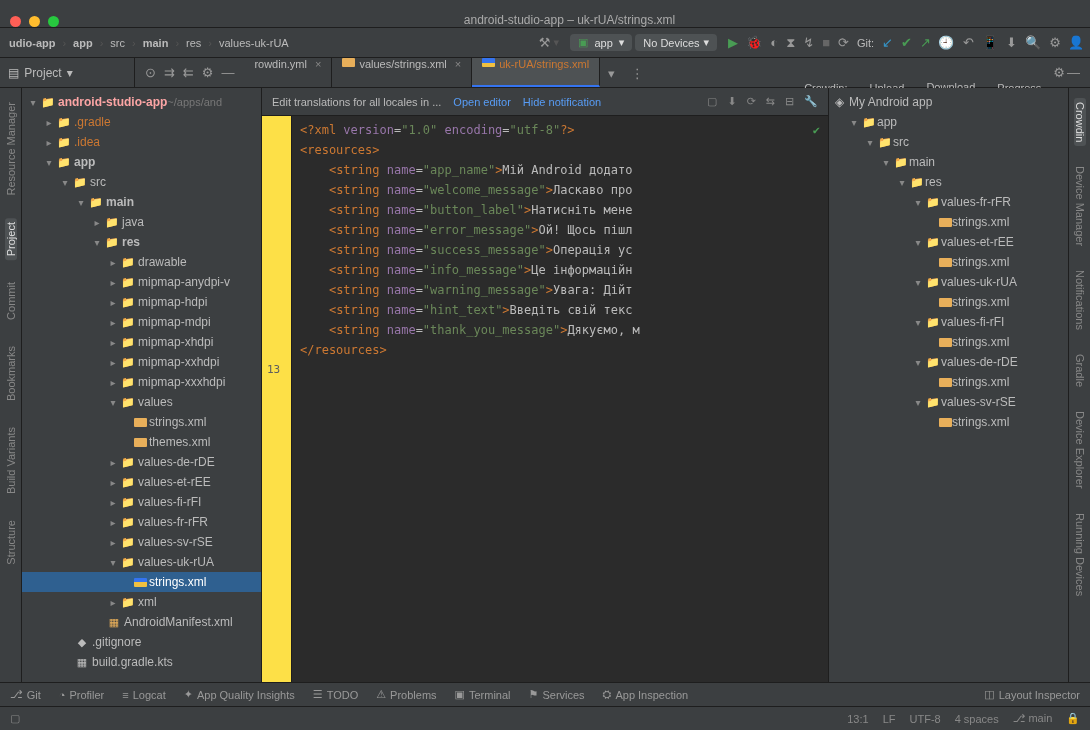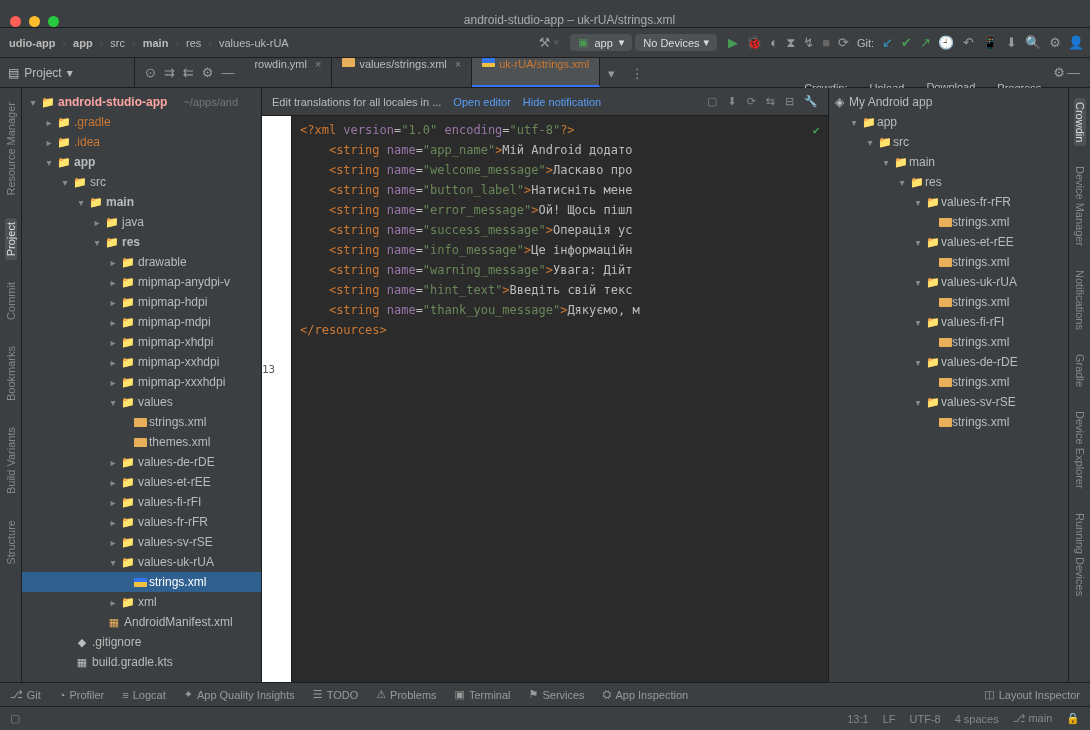--- a/index.html
+++ b/index.html
@@ -130,21 +130,21 @@
 .tree-row {
   display: flex; align-items: center;
   height: 20px; font-size: 12px;
   cursor: pointer;
   white-space: nowrap;
 }
 .tree-row.selected { background: #2f6090; color: #fff; }
 .tr-caret { width: 14px; color: #888; font-size: 10px; text-align: center; }
 .tr-icon { width: 16px; text-align: center; font-size: 11px; }
 .tr-label { padding-left: 2px; }
-.tr-dim { color: #777; font-size: 11px; margin-left: 16px;}
+.tr-dim { color: #777; font-size: 11px; margin-left: 0;}
 .folder-icon { color: #6f7b82; }
 .folder-icon.orange { color: #cc7832; }
 .file-icon.xml { color: #e8af5a; }
 .flag-icon { display:inline-block; width:13px; height:9px; background: linear-gradient(#3574f0 50%, #f0c040 50%); vertical-align: middle; border-radius:1px;}
 .flag-orange { display:inline-block; width:13px; height:9px; background:#e8af5a; vertical-align:middle; border-radius:1px;}
 
 .editor-area {
   flex: 1;
   display: flex; flex-direction: column;
   background: #2b2b2b;
@@ -155,23 +155,23 @@
   display: flex; align-items: center;
   padding: 0 10px; gap: 12px;
   border-bottom: 1px solid #1e1e1e;
   font-size: 11px;
 }
 .banner-link { color: #589df6; cursor: pointer; }
 .banner-icons { margin-left: auto; display: flex; gap: 10px; color: #888; }
 .editor-body { display: flex; flex: 1; overflow: hidden; }
 .line-gutter {
   width: 30px;
-  background: #ffffff;
+  background: #fde047;
   border-right: 1px solid #1e1e1e;
-  text-align: left;
+  text-align: center;
   color: #5e5e5e;
   font-family: Menlo, Consolas, monospace;
   font-size: 11px;
   padding: 4px 6px 0 0;
   line-height: 20px;
 }
 .code {
   flex: 1;
   font-family: Menlo, Consolas, monospace;
   font-size: 12px;
@@ -490,20 +490,21 @@
           <div>&nbsp;</div>
           <div>&nbsp;</div>
           <div>&nbsp;</div>
         <div>&nbsp;</div>
           <div>&nbsp;</div>
         <div>13</div>
       </div>
       <div class="code">
         <span class="check-icon">✔</span>
         <div><span class="c-tag">&lt;?xml</span> <span class="c-attr">version</span>=<span class="c-str">"1.0"</span> <span class="c-attr">encoding</span>=<span class="c-str">"utf-8"</span><span class="c-tag">?&gt;</span></div>
+        <div><span class="c-tag">&lt;resources&gt;</span></div>
         <div>&nbsp;&nbsp;&nbsp;&nbsp;<span class="c-tag">&lt;string</span> <span class="c-attr">name</span>=<span class="c-str">"<span>app_name</span>"</span><span class="c-tag">&gt;</span><span>Мій Android додато</span></div>
         <div>&nbsp;&nbsp;&nbsp;&nbsp;<span class="c-tag">&lt;string</span> <span class="c-attr">name</span>=<span class="c-str">"<span>welcome_message</span>"</span><span class="c-tag">&gt;</span><span>Ласкаво про</span></div>
         <div>&nbsp;&nbsp;&nbsp;&nbsp;<span class="c-tag">&lt;string</span> <span class="c-attr">name</span>=<span class="c-str">"<span>button_label</span>"</span><span class="c-tag">&gt;</span><span>Натисніть мене</span></div>
         <div>&nbsp;&nbsp;&nbsp;&nbsp;<span class="c-tag">&lt;string</span> <span class="c-attr">name</span>=<span class="c-str">"<span>error_message</span>"</span><span class="c-tag">&gt;</span><span>Ой! Щось пішл</span></div>
         <div>&nbsp;&nbsp;&nbsp;&nbsp;<span class="c-tag">&lt;string</span> <span class="c-attr">name</span>=<span class="c-str">"<span>success_message</span>"</span><span class="c-tag">&gt;</span><span>Операція ус</span></div>
         <div>&nbsp;&nbsp;&nbsp;&nbsp;<span class="c-tag">&lt;string</span> <span class="c-attr">name</span>=<span class="c-str">"<span>info_message</span>"</span><span class="c-tag">&gt;</span><span>Це інформаційн</span></div>
         <div>&nbsp;&nbsp;&nbsp;&nbsp;<span class="c-tag">&lt;string</span> <span class="c-attr">name</span>=<span class="c-str">"<span>warning_message</span>"</span><span class="c-tag">&gt;</span><span>Увага: Дійт</span></div>
         <div>&nbsp;&nbsp;&nbsp;&nbsp;<span class="c-tag">&lt;string</span> <span class="c-attr">name</span>=<span class="c-str">"<span>hint_text</span>"</span><span class="c-tag">&gt;</span><span>Введіть свій текс</span></div>
         <div>&nbsp;&nbsp;&nbsp;&nbsp;<span class="c-tag">&lt;string</span> <span class="c-attr">name</span>=<span class="c-str">"<span>thank_you_message</span>"</span><span class="c-tag">&gt;</span><span>Дякуємо, м</span></div>
         <div><span class="c-tag">&lt;/resources&gt;</span></div>

